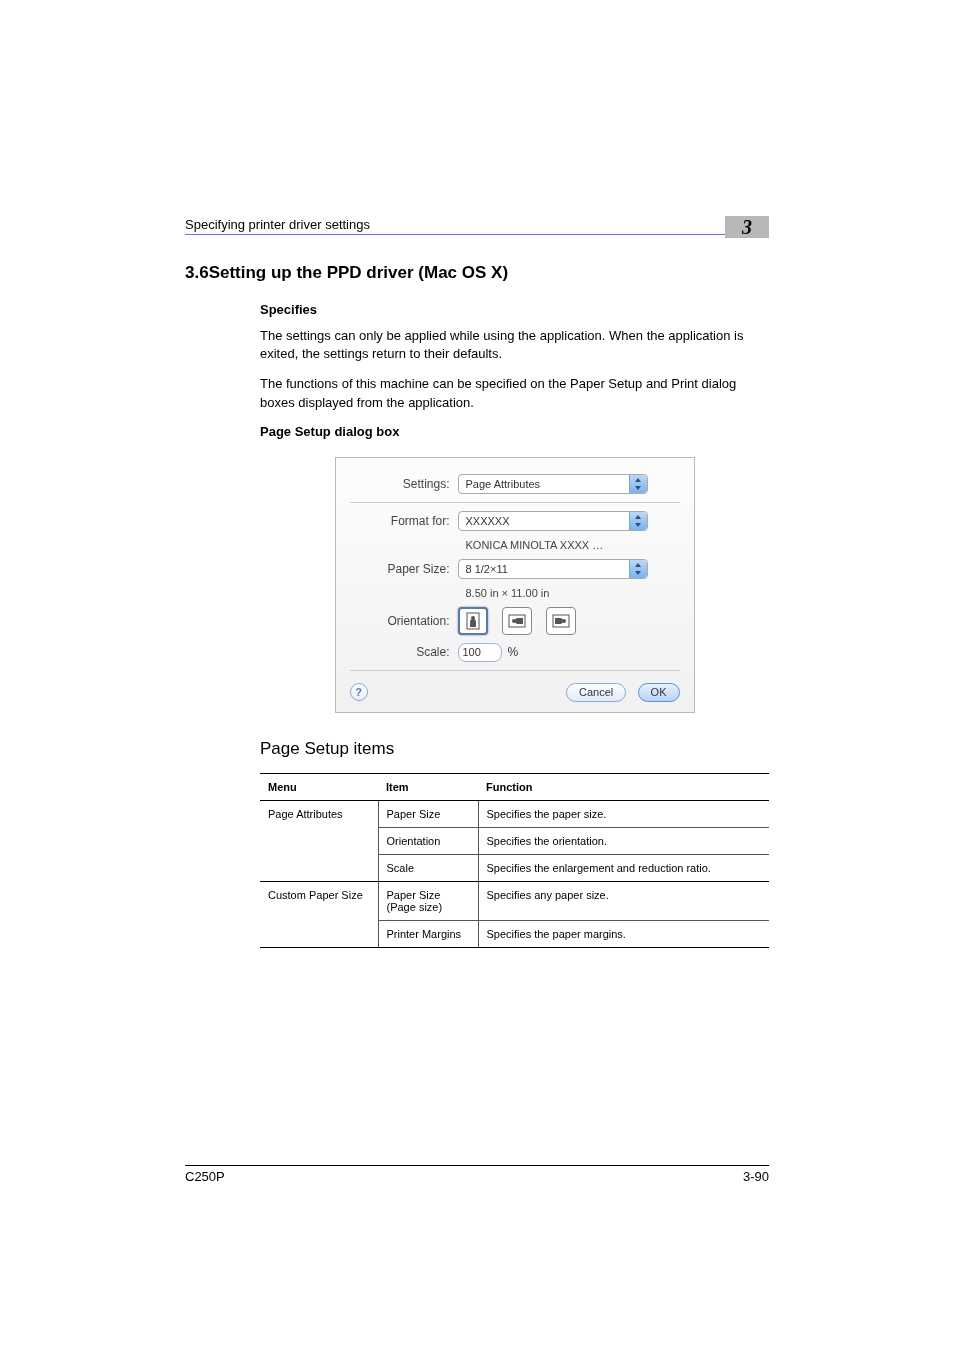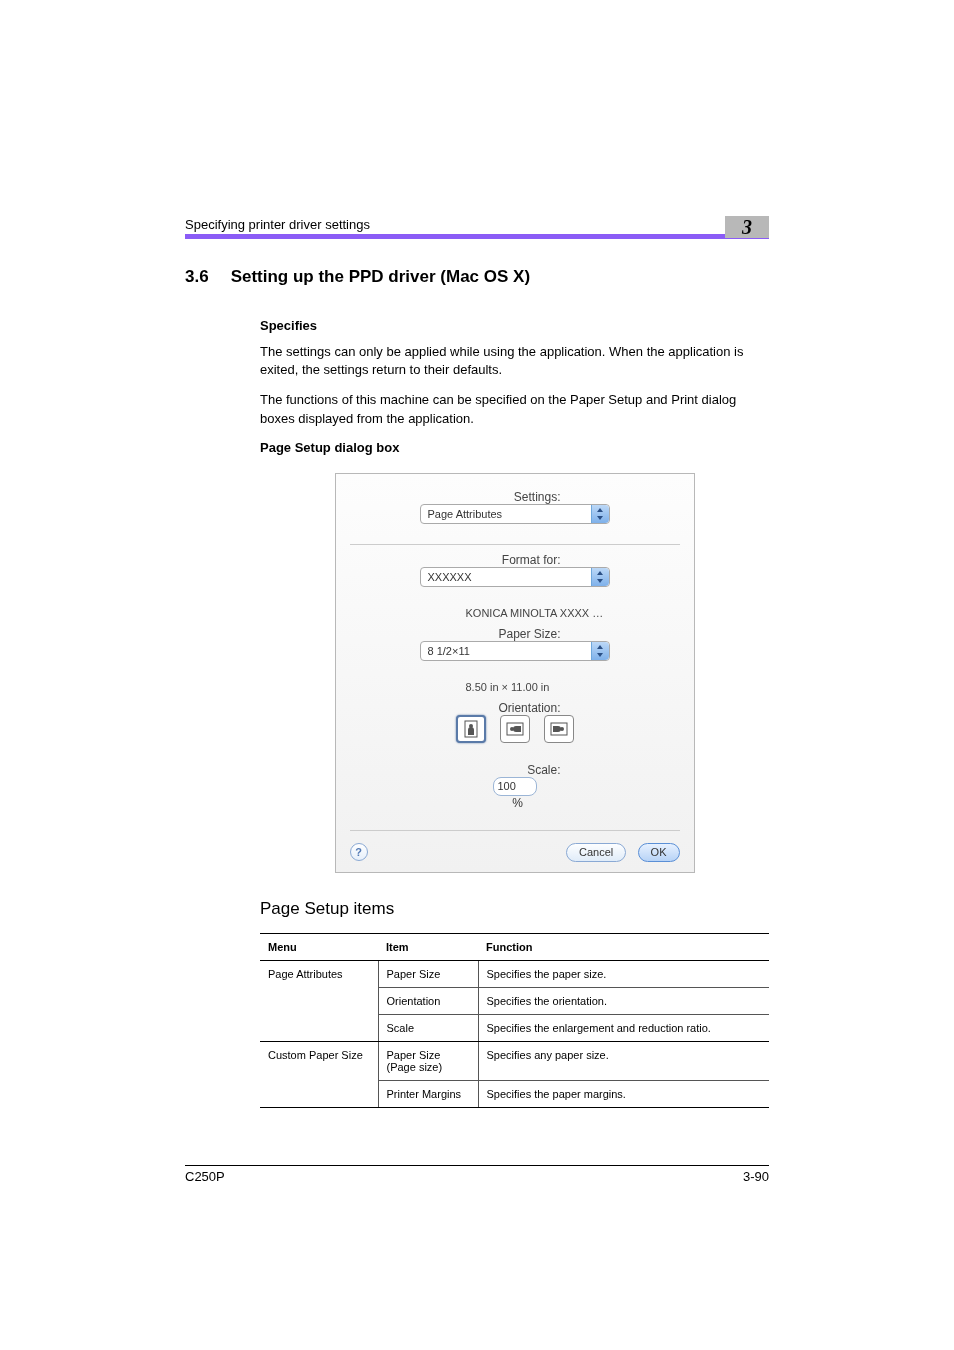--- a/index.html
+++ b/index.html
@@ -10,21 +10,21 @@
       height: 1350px;
       position: relative;
       color: #000;
     }
     .page {
       padding: 210px 185px 0 185px;
     }
     .header-row {
       display: flex;
       align-items: flex-end;
-      border-bottom: 5px solid #8b5cf6;
+      border-bottom: 1px solid #8b5cf6;
       padding-bottom: 2px;
       margin-bottom: 28px;
     }
     .header-title {
       font-size: 13px;
       color: #000;
       flex: 1;
     }
     .header-badge {
       width: 44px;
@@ -34,22 +34,21 @@
       font-style: italic;
       font-weight: bold;
       font-size: 20px;
       line-height: 22px;
       font-family: Georgia, 'Times New Roman', serif;
       position: relative;
       top: 6px;
     }
     .section-head {
       display: flex;
-      gap: 22px;
-      margin-bottom: 31px;
+      margin-bottom: 19px;
     }
     .section-num {
       font-size: 17px;
       font-weight: bold;
     }
     .section-title {
       font-size: 17px;
       font-weight: bold;
     }
     .content {
@@ -77,22 +76,21 @@
       background: linear-gradient(#fdfdfd,#f1f1f1);
       border: 1px solid #b8b8b8;
       padding: 16px 14px 10px;
       font-family: "Lucida Grande", Arial, sans-serif;
       font-size: 12px;
       color: #333;
     }
     .dlg-row {
       display: flex;
       align-items: center;
-      margin-bottom: 20px;
-      flex-direction: column;
+      margin-bottom: 8px;
     }
     .dlg-label {
       width: 108px;
       text-align: right;
       padding-right: 8px;
       color: #444;
     }
     .dlg-select {
       display: flex;
       align-items: center;

